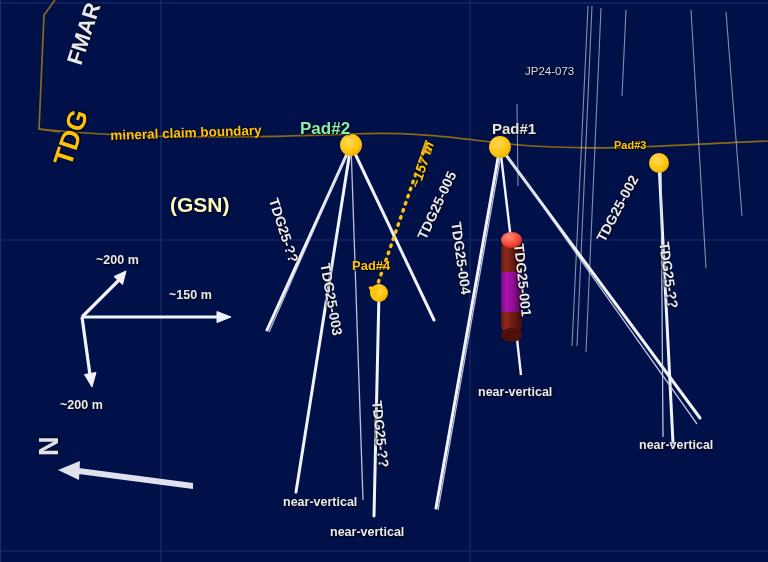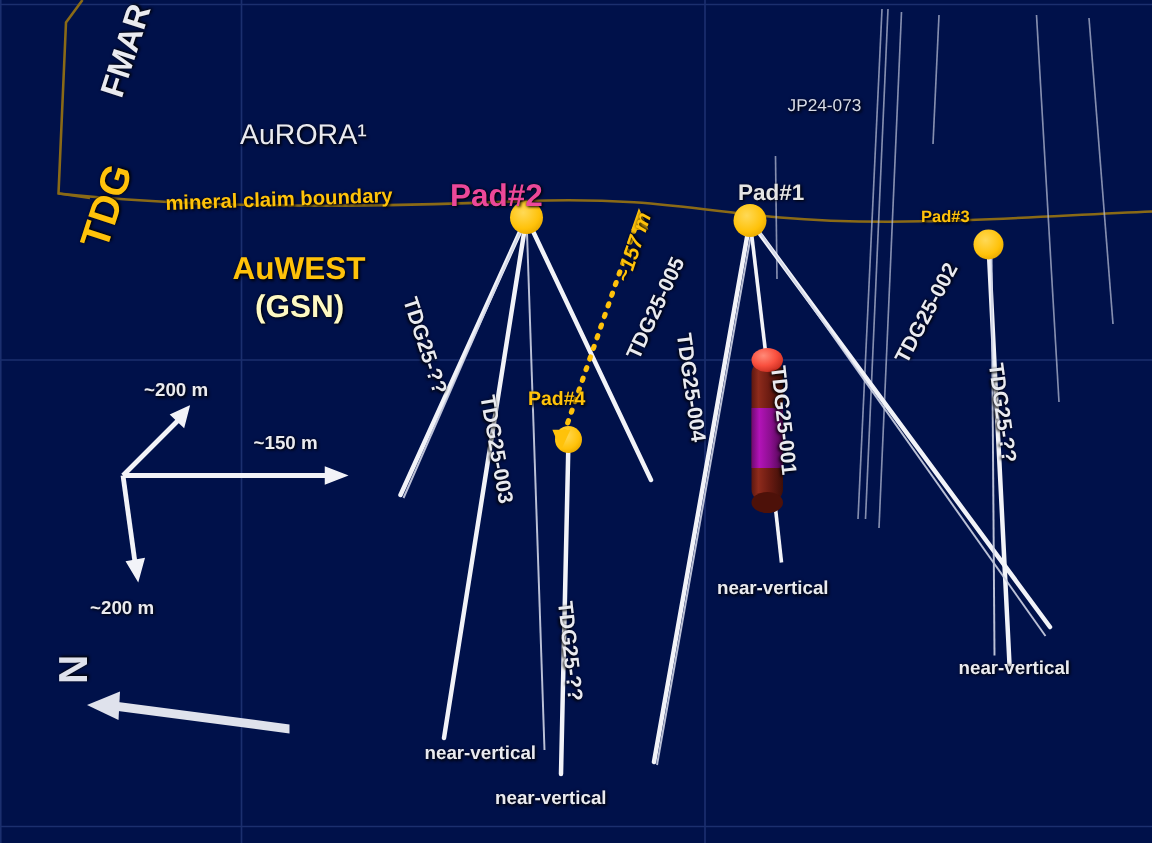--- a/index.html
+++ b/index.html
@@ -143,29 +143,27 @@
     <g fill="#dfe2ec">
       <polygon points="193,489 71,473 71,467 193,483"></polygon>
       <polygon points="58,470 80,461 79,480"></polygon>
     </g>
   </svg>
 
   <div class="lbl shadowtext" style="left:62px;top:60px;transform:rotate(-72deg);transform-origin:0 0;color:#e9eaf0;font-size:22px;font-weight:bold;">FMAR</div>
 
   <div class="lbl shadowtext" style="left:48px;top:160px;transform:rotate(-72deg);transform-origin:0 0;color:#ffc20a;font-size:27px;font-weight:bold;">TDG</div>
 
-  <div class="lbl shadowtext" style="left:160px;top:80px;color:#e9eaf0;font-size:19px;">AuRORA¹</div>
 
-  <div class="lbl shadowtext" style="left:155px;top:168px;color:#ffc20a;font-size:21px;font-weight:bold;">AuWEST</div>
 
   <div class="lbl shadowtext" style="left:170px;top:193px;color:#fef9c3;font-size:21px;font-weight:bold;">(GSN)</div>
 
   <div class="lbl shadowtext" style="left:110px;top:128px;transform:rotate(-2deg);transform-origin:0 0;color:#ffc20a;font-size:13.5px;font-weight:bold;">mineral claim boundary</div>
 
-  <div class="lbl shadowtext" style="left:300px;top:119px;color:#ec4899;font-size:21px;font-weight:bold;text-align:center;">Pad#2</div>
+  <div class="lbl shadowtext" style="left:300px;top:119px;color:#86efac;font-size:17px;font-weight:bold;text-align:center;">Pad#2</div>
   <div class="lbl shadowtext" style="left:476px;top:120px;color:#e5e5e5;font-size:15px;font-weight:bold;margin-left:16px;">Pad#1</div>
   <div class="lbl shadowtext" style="left:614px;top:139px;color:#ffc20a;font-size:11px;font-weight:bold;">Pad#3</div>
   <div class="lbl shadowtext" style="left:352px;top:258px;color:#ffc20a;font-size:13px;font-weight:bold;">Pad#4</div>
 
   <div class="lbl shadowtext" style="left:407px;top:185px;transform:rotate(-72deg);transform-origin:0 0;color:#ffc20a;font-size:14px;font-weight:bold;font-style:italic;">~157 m</div>
 
   <div class="lbl shadowtext" style="left:281px;top:196px;transform:rotate(72deg);transform-origin:0 0;color:#e9eaf0;font-size:14px;font-weight:bold;">TDG25-??</div>
 
   <div class="lbl shadowtext" style="left:333px;top:262px;transform:rotate(80deg);transform-origin:0 0;color:#e9eaf0;font-size:14px;font-weight:bold;">TDG25-003</div>
 

